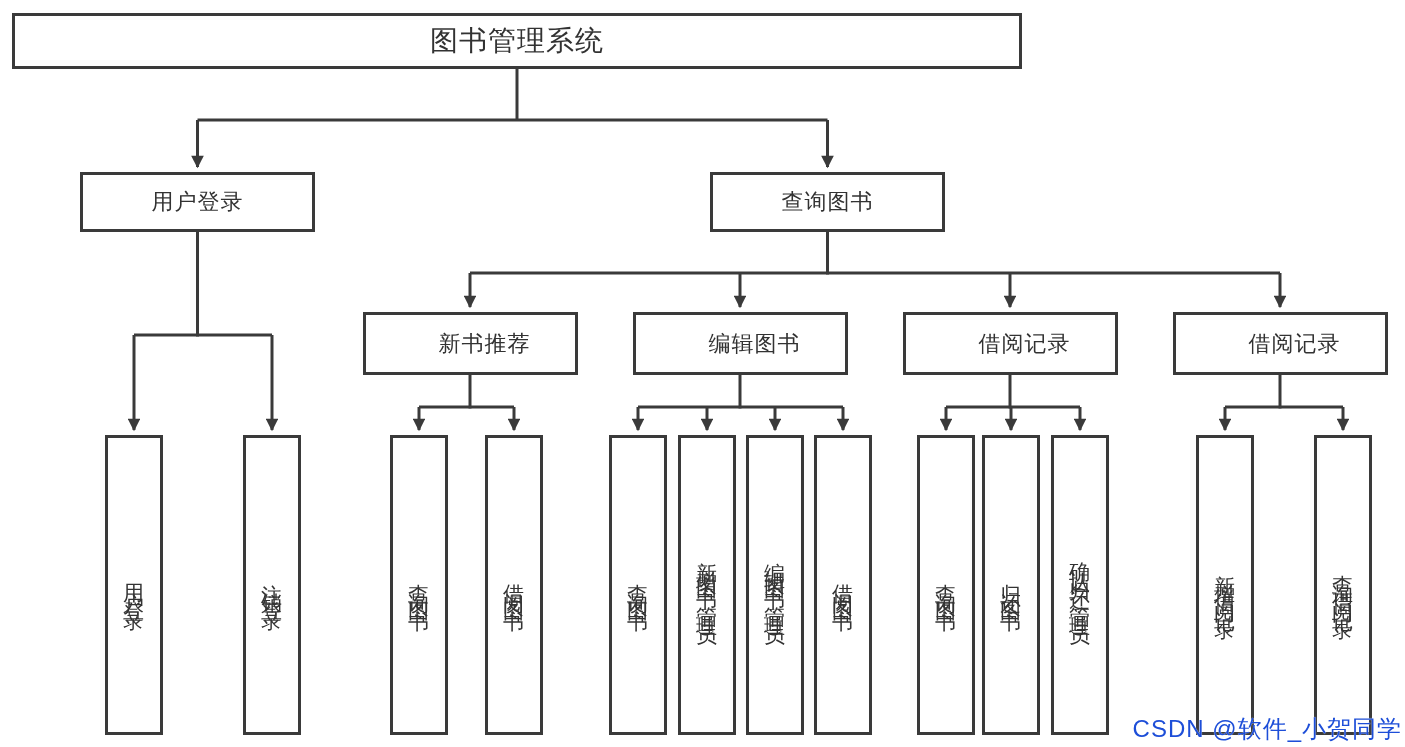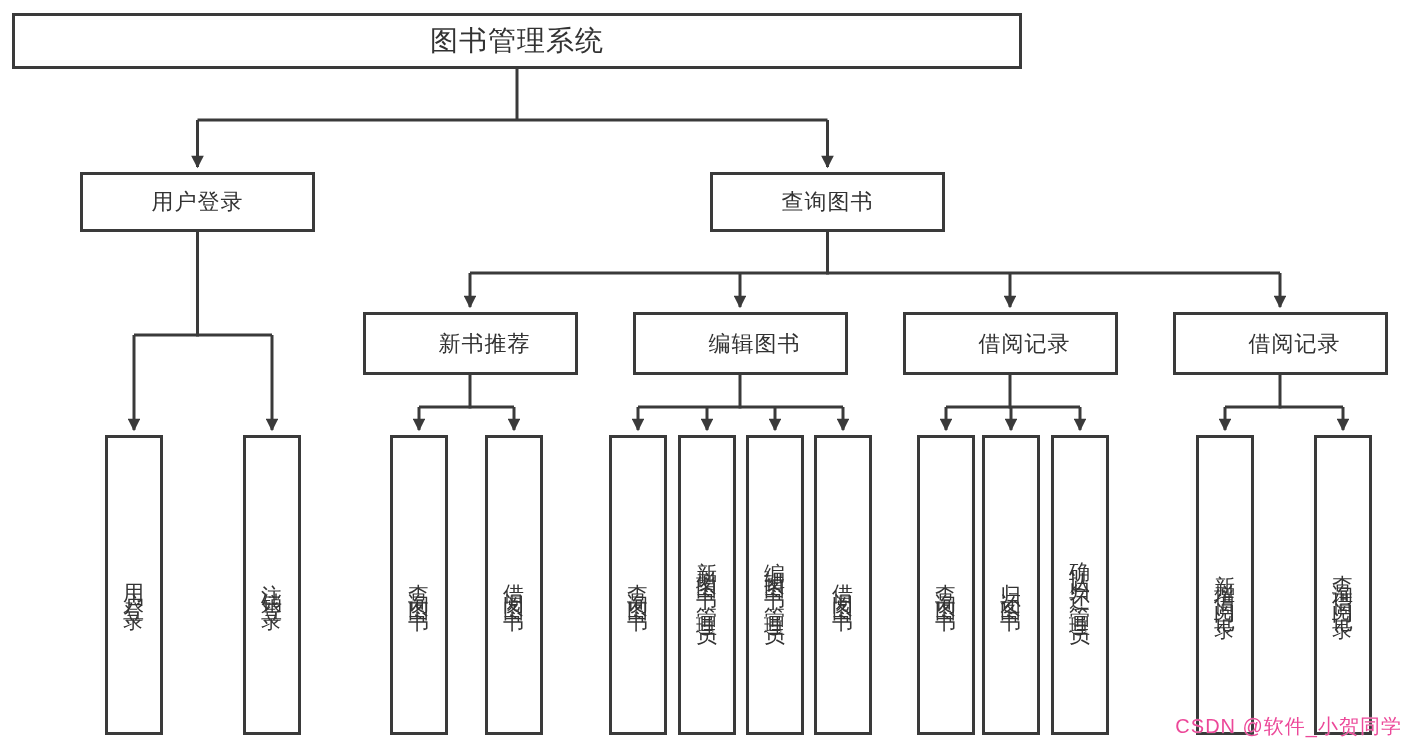--- a/index.html
+++ b/index.html
@@ -29,22 +29,22 @@
     text-orientation:mixed;
     font-size:21px;
     letter-spacing:9px;
     color:#333333;
     line-height:1;
     white-space:nowrap;
   }
   .watermark{
     position:absolute;
     right:3px;top:713px;
-    font-size:20px;
-    color:#ec4899;
+    font-size:24px;
+    color:#1d4ed8;
     letter-spacing:1px;
     z-index:5;
     text-shadow:0 0 1px #ffffff;
     margin-left:18px;
   }
 </style>
 </head>
 <body>
 
 <div id="canvas">

